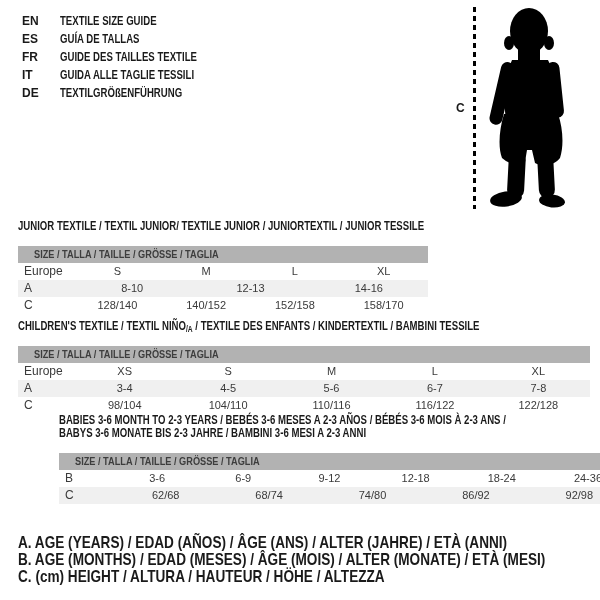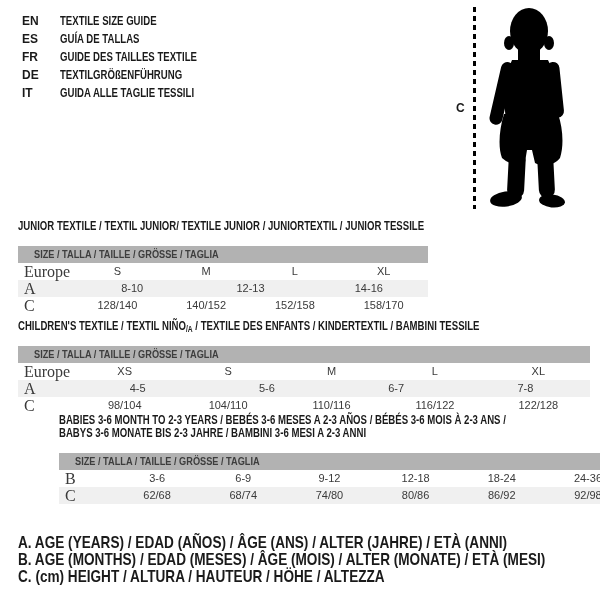--- a/index.html
+++ b/index.html
@@ -31,21 +31,21 @@
   #table-2{top:414px;width:572px;margin-left:41px;}
   .table-title{margin:0 0 13px 0;font-size:12px;font-weight:bold;color:var(--title-color,#1a1a1a);}
   .title-line{height:13px;line-height:13px;}
   .sub-seg{font-size:0.7em;vertical-align:-0.25em;}
   .bar{
     height:17px;line-height:17px;background:var(--bar-bg,#b2b2b2);
     padding-left:16px;font-weight:bold;font-size:11.5px;color:#3d3d3d;
   }
   .trow{display:flex;height:17px;line-height:17px;font-size:11px;color:var(--cell-color,#3a3a3a);}
   .trow.shaded{background:var(--shade-bg,#f0f0f0);}
-  .row-label{width:55px;flex:0 0 55px;padding-left:6px;box-sizing:border-box;font-size:16px;font-family:Liberation Serif, serif;}
+  .row-label{width:55px;flex:0 0 55px;padding-left:6px;box-sizing:border-box;font-size:12px;}
   .cell{flex:1;text-align:center;}
 
   
   .notes{position:absolute;left:18px;top:534px;}
   .note-line{display:block;height:17px;line-height:17px;font-weight:bold;font-size:17px;}
 </style>
 </head>
 <body>
 
 <div class="canvas">
@@ -57,26 +57,26 @@
       </div>
       <div class="lang-row">
         <span class="lang-code">ES</span>
         <span class="lang-title cond">GUÍA DE TALLAS</span>
       </div>
       <div class="lang-row">
         <span class="lang-code">FR</span>
         <span class="lang-title cond">GUIDE DES TAILLES TEXTILE</span>
       </div>
       <div class="lang-row">
+        <span class="lang-code">IT</span>
+        <span class="lang-title cond">GUIDA ALLE TAGLIE TESSILI</span>
+      </div>
+      <div class="lang-row">
         <span class="lang-code">DE</span>
         <span class="lang-title cond">TEXTILGRÖßENFÜHRUNG</span>
-      </div>
-      <div class="lang-row">
-        <span class="lang-code">IT</span>
-        <span class="lang-title cond">GUIDA ALLE TAGLIE TESSILI</span>
       </div>
     </div>
 
   <div class="figure">
     <span class="measure-label">C</span>
     <div class="dashed-line"></div>
     <svg class="baby" width="115" height="204" viewBox="0 0 115 204" fill="currentColor" aria-hidden="true">
       <ellipse cx="47" cy="25" rx="19" ry="23"></ellipse>
       <ellipse cx="27" cy="37" rx="5" ry="7"></ellipse>
       <ellipse cx="67" cy="37" rx="5" ry="7"></ellipse>
@@ -134,20 +134,21 @@
         <div class="trow">
           <span class="row-label">Europe</span>
           <span class="cell">XS</span>
           <span class="cell">S</span>
           <span class="cell">M</span>
           <span class="cell">L</span>
           <span class="cell">XL</span>
         </div>
         <div class="trow shaded">
           <span class="row-label">A</span>
+          <span class="cell">3-4</span>
           <span class="cell">4-5</span>
           <span class="cell">5-6</span>
           <span class="cell">6-7</span>
           <span class="cell">7-8</span>
         </div>
         <div class="trow">
           <span class="row-label">C</span>
           <span class="cell">98/104</span>
           <span class="cell">104/110</span>
           <span class="cell">110/116</span>
@@ -173,21 +174,20 @@
           <span class="cell">9-12</span>
           <span class="cell">12-18</span>
           <span class="cell">18-24</span>
           <span class="cell">24-36</span>
         </div>
         <div class="trow shaded">
           <span class="row-label">C</span>
           <span class="cell">62/68</span>
           <span class="cell">68/74</span>
           <span class="cell">74/80</span>
-          <span class="cell">80/86</span>
           <span class="cell">86/92</span>
           <span class="cell">92/98</span>
         </div>
       </div>
   </section>
 
   <div class="notes" id="notes">
       <div class="note-line"><span class="cond">A. AGE (YEARS) / EDAD (AÑOS) / ÂGE (ANS) / ALTER (JAHRE) / ETÀ (ANNI)</span></div>
       <div class="note-line"><span class="cond">B. AGE (MONTHS) / EDAD (MESES) / ÂGE (MOIS) / ALTER (MONATE) / ETÀ (MESI)</span></div>
       <div class="note-line"><span class="cond">C. (cm) HEIGHT / ALTURA / HAUTEUR / HÖHE / ALTEZZA</span></div>

